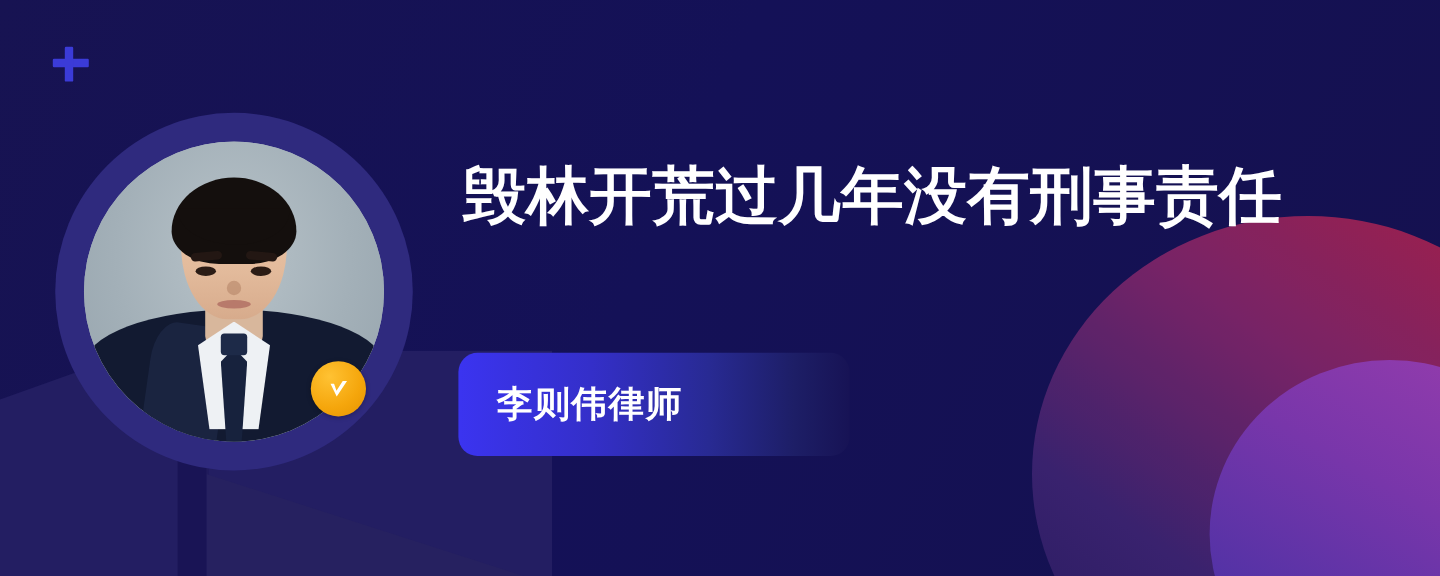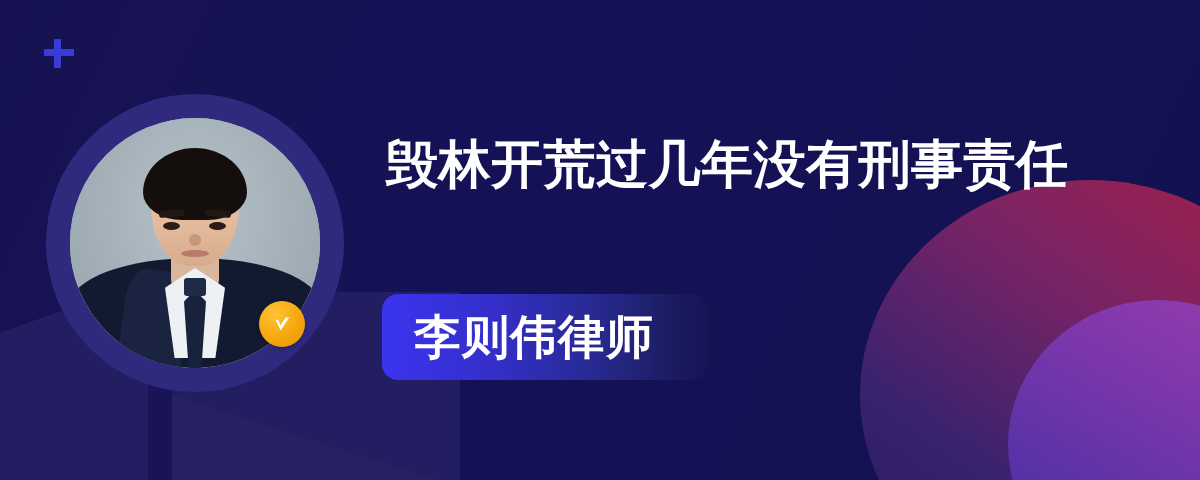--- a/index.html
+++ b/index.html
@@ -286,21 +286,21 @@
     top: 294px;
     left: -4px;
     width: 326px;
     height: 86px;
     border: 0;
     padding: 0 0 0 32px;
     text-align: left;
     border-radius: 16px;
     color: #ffffff;
     font-family: inherit;
-    font-size: 47px;
+    font-size: 30px;
     font-weight: 700;
     letter-spacing: 1px;
     background: linear-gradient(90deg, #3b34f0 0%, #342fc9 34%, #282a93 64%, #1d1e66 86%, #171355 100%);
     cursor: pointer;
   }
 </style>
 </head>
 <body>
 
 <div id="banner">

